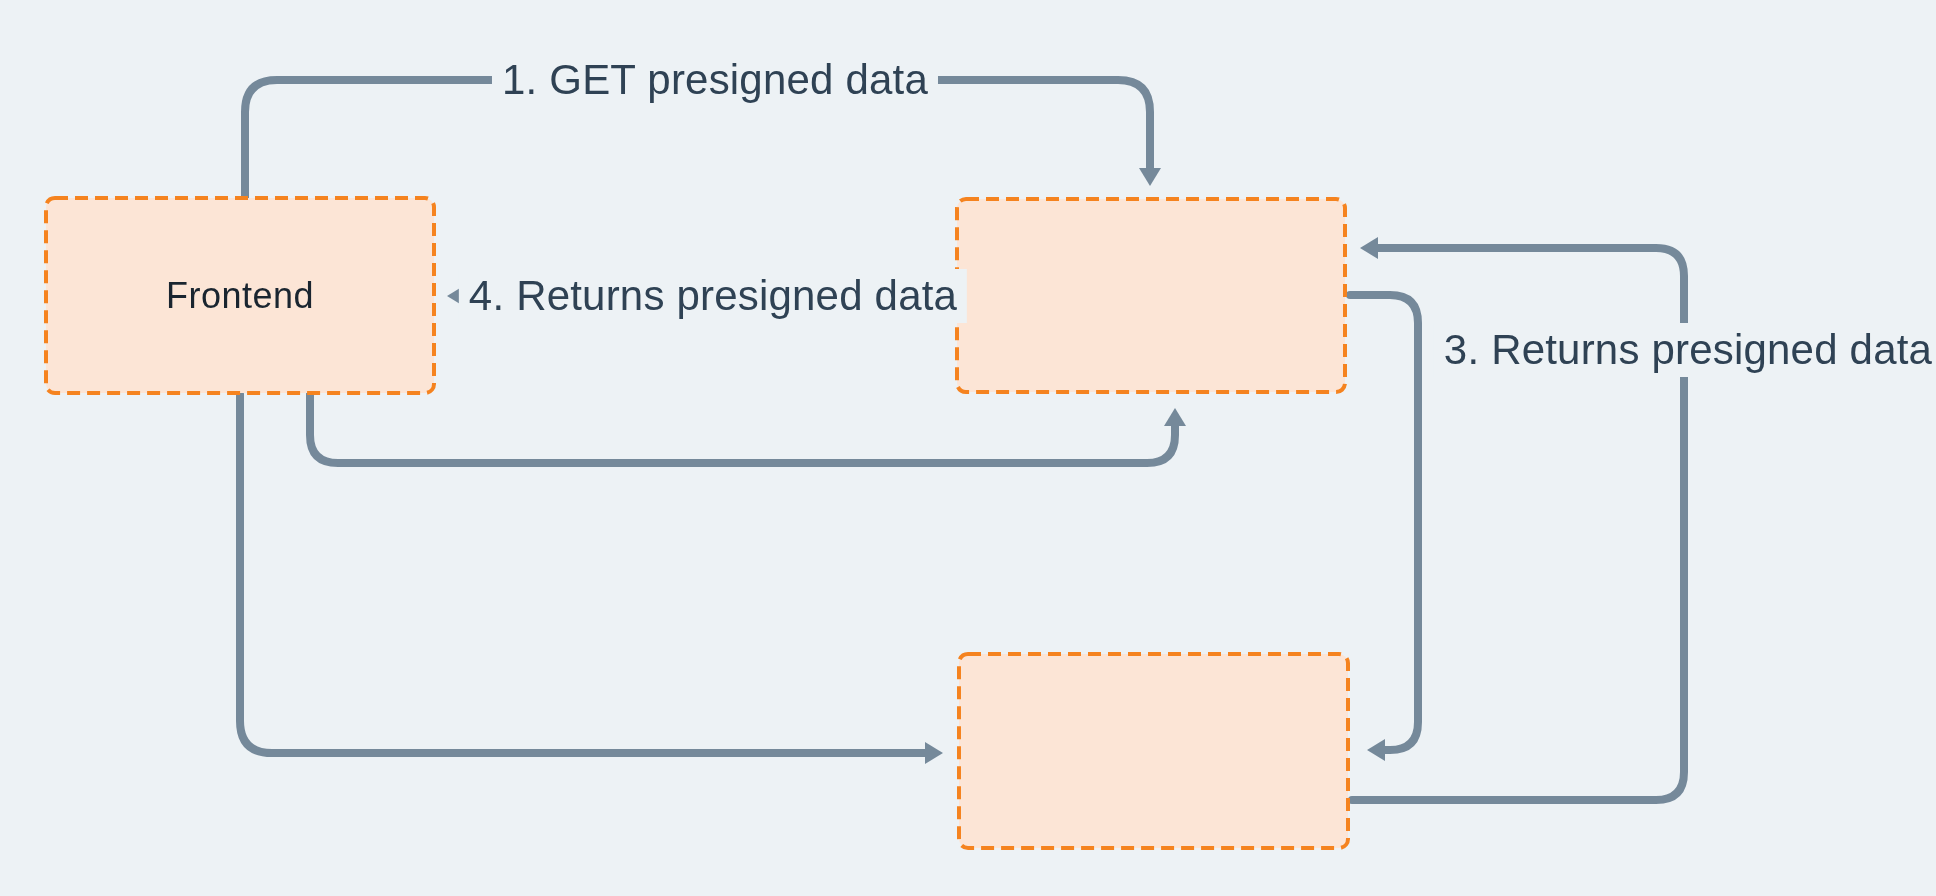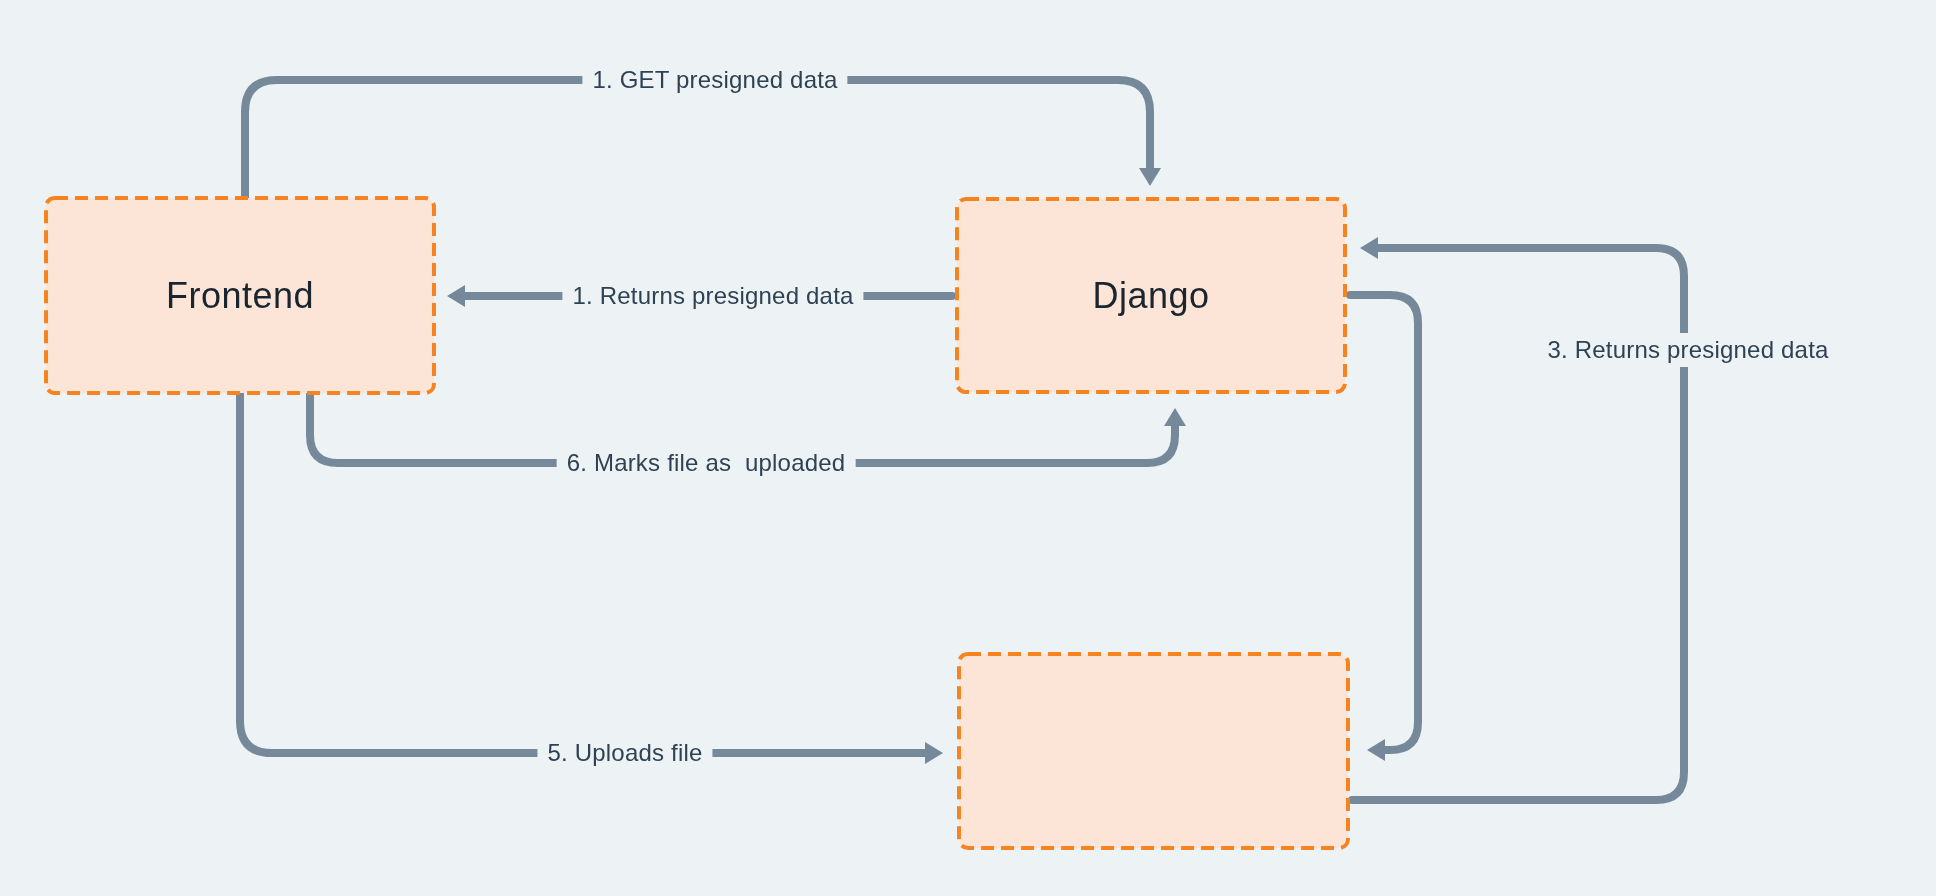--- a/index.html
+++ b/index.html
@@ -50,21 +50,21 @@
     font-size: 36px;
     color: var(--node-text);
     letter-spacing: 0.5px;
     pointer-events: none;
   }
   .edge-label {
     position: absolute;
     transform: translate(-50%, -50%);
     background: var(--background);
     padding: 3px 10px;
-    font-size: 24px;
+    font-size: 42px;
     color: var(--label-text);
     white-space: pre;
     letter-spacing: 0.2px;
   }
   
   .node-label.frontend { left: 46px;  top: 198px; width: 388px; height: 195px; }
   .node-label.django   { left: 957px; top: 199px; width: 388px; height: 193px; }
   .node-label.aws      { left: 959px; top: 654px; width: 389px; height: 194px; }
   
   .edge-label.l1 { left: 715px;  top: 80px;  }
@@ -97,21 +97,18 @@
     <path class="edge" marker-end="url(#ah)" d="M 240 394 V 721 Q 240 753 272 753 L 925 753"></path>
 
     <path class="edge" marker-end="url(#ah)" d="M 310 394 V 435 Q 310 463 338 463 H 1147 Q 1175 463 1175 435 V 426"></path>
 
     <rect class="node-rect" x="46" y="198" width="388" height="195" rx="9"></rect>
     <rect class="node-rect" x="957" y="199" width="388" height="193" rx="9"></rect>
     <rect class="node-rect" x="959" y="654" width="389" height="194" rx="9"></rect>
   </svg>
 
   <div class="node-label frontend">Frontend</div>
-  <div class="node-label django">Django</div>
 
   <span class="edge-label l1">1. GET presigned data</span>
   <span class="edge-label l3">3. Returns presigned data</span>
-  <span class="edge-label l4">1. Returns presigned data</span>
-  <span class="edge-label l5">5. Uploads file</span>
-  <span class="edge-label l6">6. Marks file as  uploaded</span>
+  <span class="edge-label l4">4. Returns presigned data</span>
 
 </div>
 
 </body></html>

